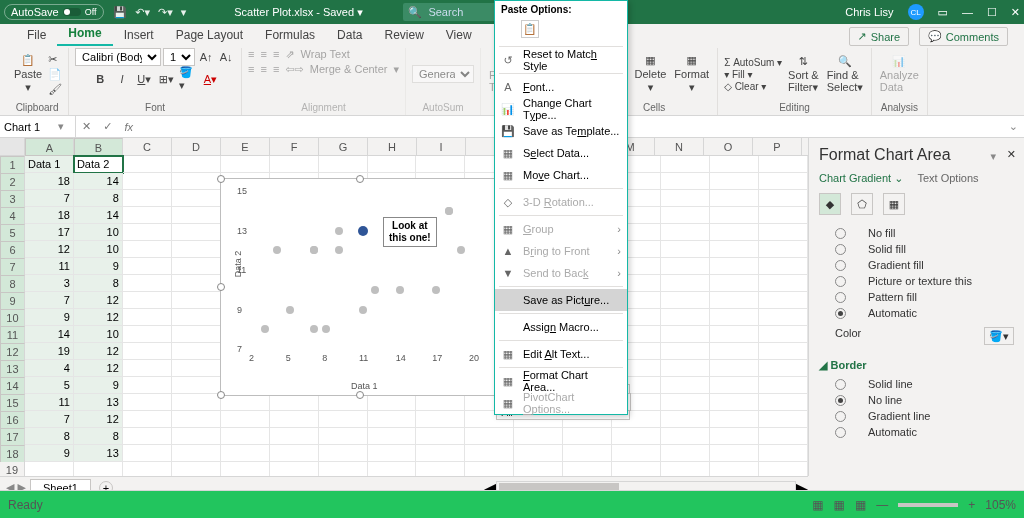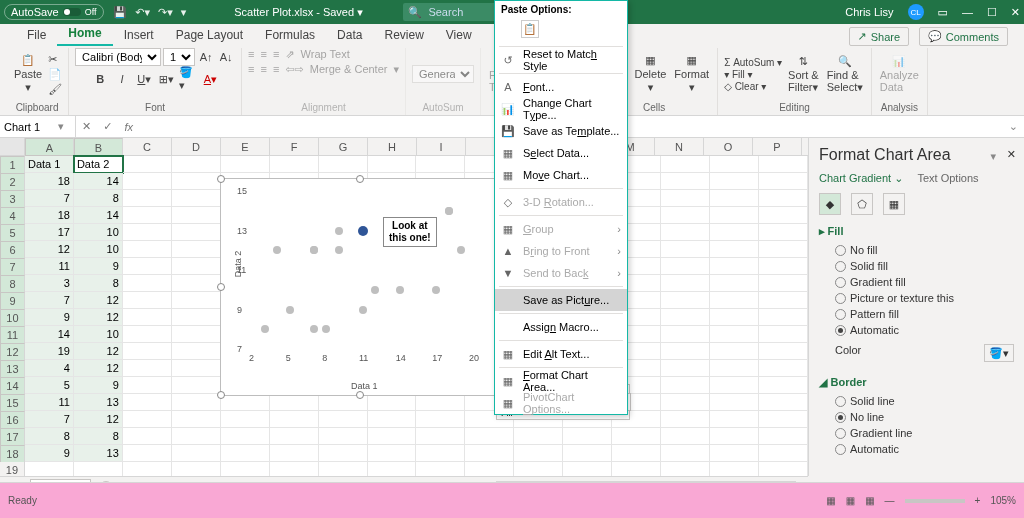--- a/index.html
+++ b/index.html
@@ -60,24 +60,24 @@
 .minitb{position:absolute;left:496px;top:384px;width:134px;height:36px;background:#fff;border:1px solid #c8c6c4;display:flex;align-items:center;padding:2px;gap:2px;font-size:10px;z-index:9}
 .panel{flex:1;background:#f3f2f1;border-left:1px solid #d6d6d6;padding:8px 10px;font-size:11px;color:#333;position:relative}
 .panel h2{font-size:16px;font-weight:400;color:#333;margin-bottom:8px}
 .panel .close{position:absolute;right:8px;top:10px;cursor:pointer}
 .panel .tabs{display:flex;gap:14px;font-size:11px;margin-bottom:8px}
 .panel .tabs .t{color:#217346;cursor:pointer}
 .panel .icons{display:flex;gap:10px;margin-bottom:10px}
 .panel .ibox{width:22px;height:22px;border:1px solid #c8c6c4;display:flex;align-items:center;justify-content:center}
 .panel .ibox.active{background:#d3e8d8}
 .panel .sect{color:#217346;font-weight:600;margin:8px 0 4px 0}
-.panel .radio{display:flex;align-items:center;gap:4px;padding:2px 0 2px 16px;cursor:pointer}
+.panel .radio{display:flex;align-items:center;gap:22px;padding:2px 0 2px 16px;cursor:pointer}
 .panel .r{width:11px;height:11px;border:1px solid #888;border-radius:50%;position:relative}
 .panel .r.on::after{content:"";position:absolute;inset:2px;background:#444;border-radius:50%}
-.status{position:absolute;bottom:0;left:0;right:0;height:36px;background:#f9a8d4;border-top:1px solid #d6d6d6;display:flex;align-items:center;font-size:10px;color:#555;padding:0 8px}
+.status{position:absolute;bottom:0;left:0;right:0;height:28px;background:#22c55e;border-top:1px solid #d6d6d6;display:flex;align-items:center;font-size:12px;color:#555;padding:0 8px}
 .status .right{margin-left:auto;display:flex;gap:10px;align-items:center}
 .sheettab{position:absolute;bottom:20px;left:0;right:216px;height:22px;background:#f3f2f1;border-top:1px solid #d6d6d6;display:flex;align-items:center;font-size:11px;padding-left:30px}
 .sheettab .st{background:#fff;border:1px solid #c8c6c4;border-bottom:none;padding:2px 12px}
 .hscroll{position:absolute;bottom:20px;left:484px;right:216px;height:20px;background:#f3f2f1;display:flex;align-items:center}
 .sb{flex:1;height:14px;background:#f3f2f1;border:1px solid #d6d6d6;position:relative}
 .sb .thumb{position:absolute;left:2px;top:1px;height:10px;width:120px;background:#c8c6c4}
 u{text-decoration:underline}
 </style>
 </head>
 <body>
@@ -659,21 +659,20 @@
   <h2>Format Chart Area</h2>
   <div class="tabs">
    <span class="t"><span>Chart Gradient</span> ⌄</span>
    <span class="t" style="color:#666">Text Options</span>
   </div>
   <div class="icons">
    <div class="ibox active">◆</div>
    <div class="ibox">⬠</div>
    <div class="ibox">▦</div>
   </div>
-  <div class="sect">▸ <span>Fill</span></div>
   <div class="radio">
         <span class="r"></span>
         <span>No fill</span>
       </div>
   <div class="radio">
         <span class="r"></span>
         <span>Solid fill</span>
       </div>
   <div class="radio">
         <span class="r"></span>

